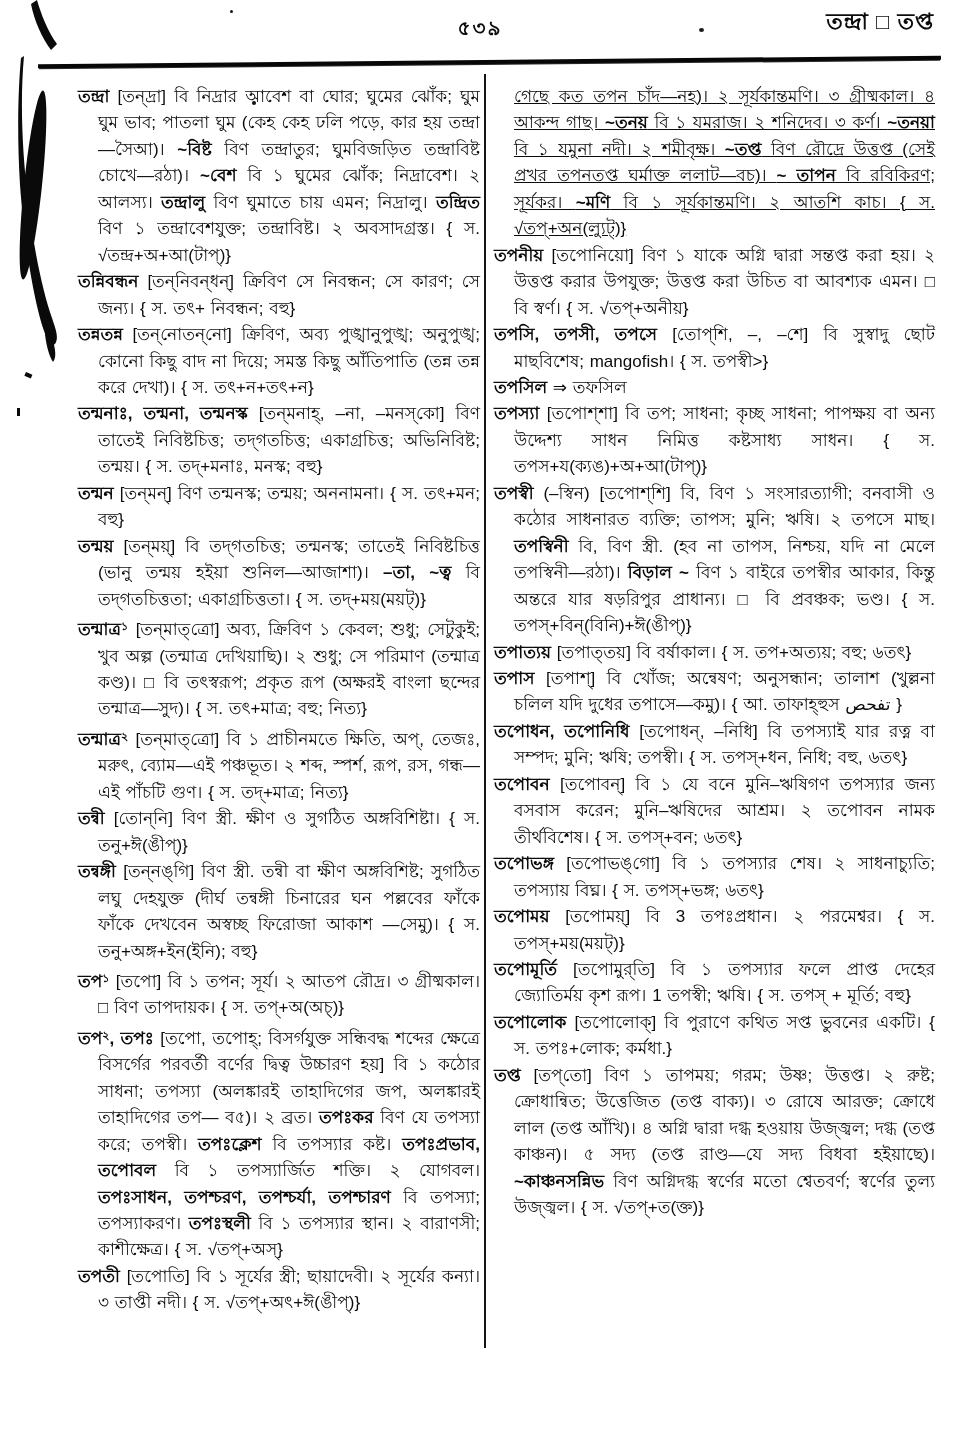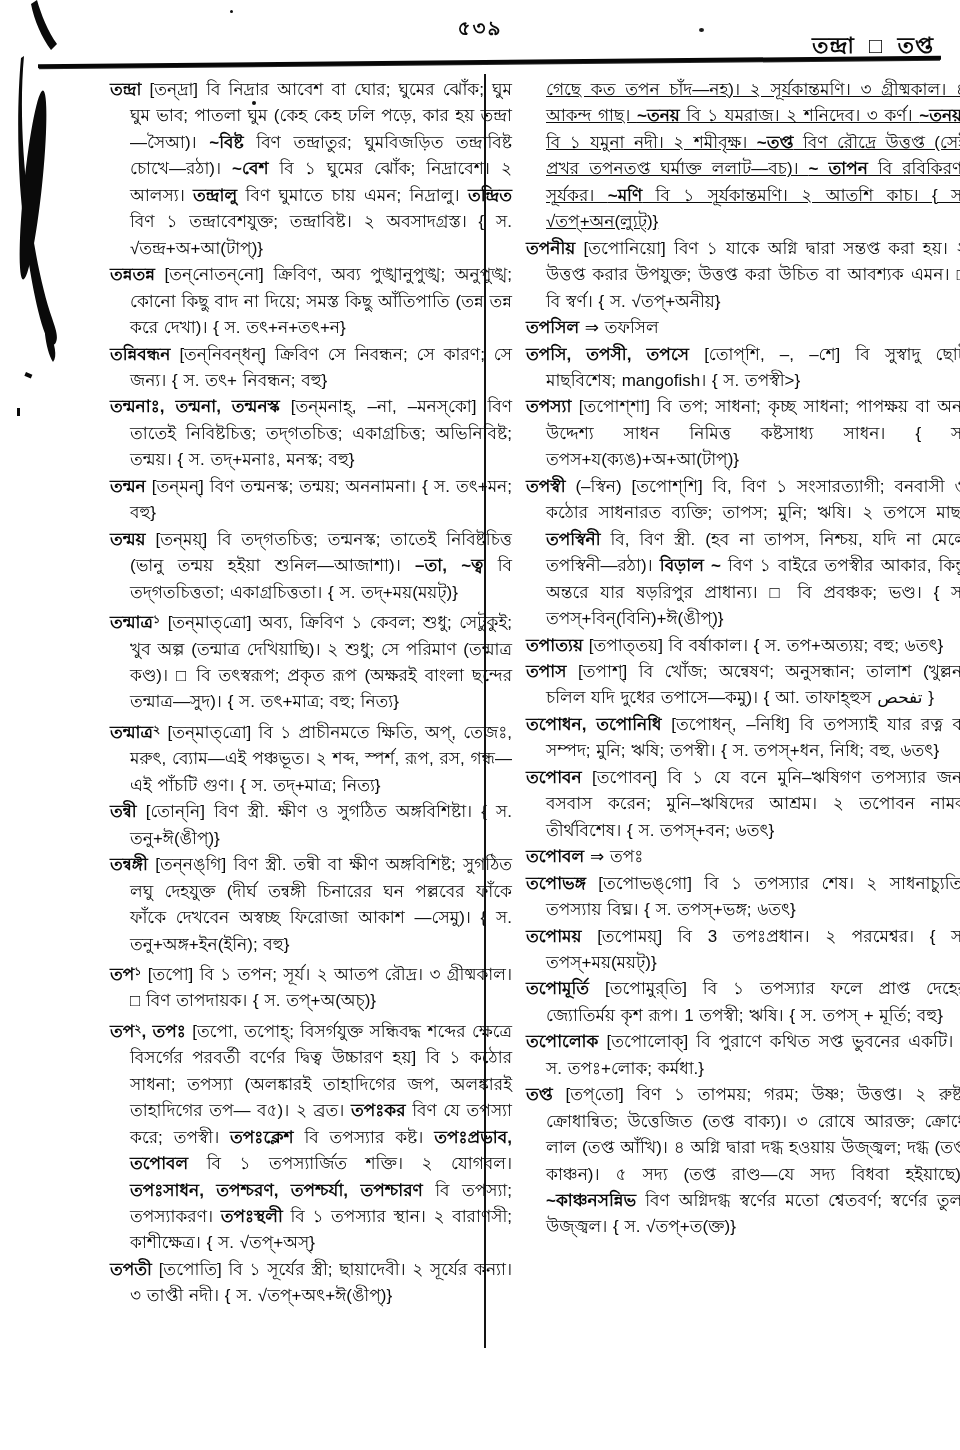--- a/index.html
+++ b/index.html
@@ -8,41 +8,40 @@
     background:#ffffff; overflow:hidden;
     font-family:"Liberation Sans","DejaVu Sans",sans-serif;
     color:#0b0b0b;
     -webkit-font-smoothing:none;
   }
   .page-number {
     position:absolute; top:13px; left:0; right:0;
     text-align:center; font-size:20px; font-weight:bold; letter-spacing:2px;
   }
   .guide-words {
-    position:absolute; top:28px; right:26px;
-    font-size:22px; font-weight:bold; letter-spacing:1px;font-family:Liberation Mono, monospace;
+    position:absolute; top:4px; right:26px;
+    font-size:22px; font-weight:bold; letter-spacing:1px;
   }
   .header-dot {
     position:absolute; top:28px; right:256px;
     width:5px; height:4px; background:#1a1a1a; border-radius:50%;
   }
   .header-rule {
     position:absolute; top:60px; left:38px; width:903px; height:4px;
     background:#070707; transform:rotate(-0.55deg);
     box-shadow:0 2px 0 -1px #2b2b2b;
   }
   .column-divider {
     position:absolute; left:484px; top:74px; width:2px; height:1274px;
     background:#141414;
   }
   .col {
-    position:absolute; top:77px;
+    position:absolute; top:84px;
     font-size:17px; line-height:26.45px; text-align:justify;
     word-spacing:1px;
-    margin-left:32px;
   }
   .col-left  { left:78px;  width:402px; }
   .col-right { left:494px; width:441px; }
   .entry { margin:0; padding-left:20px; text-indent:-20px; }
   .entry.cont { text-indent:0;text-decoration:underline; }
   .hw { font-weight:bold; }
   .sup { font-size:11px; vertical-align:5px; font-weight:bold; }
   .ink-smudge { position:absolute; left:0; top:0; pointer-events:none; }
   .speck { position:absolute; background:#111; border-radius:50%; }
 </style>
@@ -62,45 +61,44 @@
 
   <div class="page-number">৫৩৯</div>
   <div class="header-dot"></div>
   <div class="guide-words">তন্দ্রা □ তপ্ত</div>
   <div class="header-rule"></div>
 
   <div class="column-divider"></div>
 
   <div class="col col-left">
       <p class="entry"><span class="hw ">তন্দ্রা</span><span class=""> [তন্‌দ্রা] বি নিদ্রার আবেশ বা ঘোর; ঘুমের ঝোঁক; ঘুম ঘুম ভাব; পাতলা ঘুম (কেহ কেহ ঢলি পড়ে, কার হয় তন্দ্রা—সৈআ)। </span><span class="hw ">~বিষ্ট</span><span class=""> বিণ তন্দ্রাতুর; ঘুমবিজড়িত তন্দ্রাবিষ্ট চোখে—রঠা)। </span><span class="hw ">~বেশ</span><span class=""> বি ১ ঘুমের ঝোঁক; নিদ্রাবেশ। ২ আলস্য। </span><span class="hw ">তন্দ্রালু</span><span class=""> বিণ ঘুমাতে চায় এমন; নিদ্রালু। </span><span class="hw ">তন্দ্রিত</span><span class=""> বিণ ১ তন্দ্রাবেশযুক্ত; তন্দ্রাবিষ্ট। ২ অবসাদগ্রস্ত। { স. √তন্দ্র+অ+আ(টাপ্)}</span></p>
+      <p class="entry"><span class="hw ">তন্নিবন্ধন</span><span class=""> [তন্‌নিবন্‌ধন্] ক্রিবিণ সে নিবন্ধন; সে কারণ; সে জন্য। { স. তৎ+ নিবন্ধন; বহু}</span></p>
       <p class="entry"><span class="hw ">তন্নতন্ন</span><span class=""> [তন্‌নোতন্‌নো] ক্রিবিণ, অব্য পুঙ্খানুপুঙ্খ; অনুপুঙ্খ; কোনো কিছু বাদ না দিয়ে; সমস্ত কিছু আঁতিপাতি (তন্ন তন্ন করে দেখা)। { স. তৎ+ন+তৎ+ন}</span></p>
-      <p class="entry"><span class="hw ">তন্নিবন্ধন</span><span class=""> [তন্‌নিবন্‌ধন্] ক্রিবিণ সে নিবন্ধন; সে কারণ; সে জন্য। { স. তৎ+ নিবন্ধন; বহু}</span></p>
       <p class="entry"><span class="hw ">তন্মনাঃ, তন্মনা, তন্মনস্ক</span><span class=""> [তন্‌মনাহ্, –না, –মনস্‌কো] বিণ তাতেই নিবিষ্টচিত্ত; তদ্‌গতচিত্ত; একাগ্রচিত্ত; অভিনিবিষ্ট; তন্ময়। { স. তদ্+মনাঃ, মনস্ক; বহু}</span></p>
       <p class="entry"><span class="hw ">তন্মন</span><span class=""> [তন্‌মন্] বিণ তন্মনস্ক; তন্ময়; অননামনা। { স. তৎ+মন; বহু}</span></p>
       <p class="entry"><span class="hw ">তন্ময়</span><span class=""> [তন্‌ময়্] বি তদ্‌গতচিত্ত; তন্মনস্ক; তাতেই নিবিষ্টচিত্ত (ভানু তন্ময় হইয়া শুনিল—আজাশা)। </span><span class="hw ">–তা, ~ত্ব</span><span class=""> বি তদ্‌গতচিত্ততা; একাগ্রচিত্ততা। { স. তদ্+ময়(ময়ট্)}</span></p>
       <p class="entry"><span class="hw ">তন্মাত্র</span><span class="sup">১</span><span class=""> [তন্‌মাত্‌ত্রো] অব্য, ক্রিবিণ ১ কেবল; শুধু; সেটুকুই; খুব অল্প (তন্মাত্র দেখিয়াছি)। ২ শুধু; সে পরিমাণ (তন্মাত্র কণ্ড)। □ বি তৎস্বরূপ; প্রকৃত রূপ (অক্ষরই বাংলা ছন্দের তন্মাত্র—সুদ)। { স. তৎ+মাত্র; বহু; নিত্য}</span></p>
       <p class="entry"><span class="hw ">তন্মাত্র</span><span class="sup">২</span><span class=""> [তন্‌মাত্‌ত্রো] বি ১ প্রাচীনমতে ক্ষিতি, অপ্, তেজঃ, মরুৎ, ব্যোম—এই পঞ্চভূত। ২ শব্দ, স্পর্শ, রূপ, রস, গন্ধ—এই পাঁচটি গুণ। { স. তদ্+মাত্র; নিত্য}</span></p>
       <p class="entry"><span class="hw ">তন্বী</span><span class=""> [তোন্‌নি] বিণ স্ত্রী. ক্ষীণ ও সুগঠিত অঙ্গবিশিষ্টা। { স. তনু+ঈ(ঙীপ্)}</span></p>
       <p class="entry"><span class="hw ">তন্বঙ্গী</span><span class=""> [তন্‌নঙ্‌গি] বিণ স্ত্রী. তন্বী বা ক্ষীণ অঙ্গবিশিষ্ট; সুগঠিত লঘু দেহযুক্ত (দীর্ঘ তন্বঙ্গী চিনারের ঘন পল্লবের ফাঁকে ফাঁকে দেখবেন অস্বচ্ছ ফিরোজা আকাশ —সেমু)। { স. তনু+অঙ্গ+ইন(ইনি); বহু}</span></p>
       <p class="entry"><span class="hw ">তপ</span><span class="sup">১</span><span class=""> [তপো] বি ১ তপন; সূর্য। ২ আতপ রৌদ্র। ৩ গ্রীষ্মকাল। □ বিণ তাপদায়ক। { স. তপ্+অ(অচ্)}</span></p>
       <p class="entry"><span class="hw ">তপ</span><span class="sup">২</span><span class="hw ">, তপঃ</span><span class=""> [তপো, তপোহ্; বিসর্গযুক্ত সন্ধিবদ্ধ শব্দের ক্ষেত্রে বিসর্গের পরবর্তী বর্ণের দ্বিত্ব উচ্চারণ হয়] বি ১ কঠোর সাধনা; তপস্যা (অলঙ্কারই তাহাদিগের জপ, অলঙ্কারই তাহাদিগের তপ— ব৫)। ২ ব্রত। </span><span class="hw ">তপঃকর</span><span class=""> বিণ যে তপস্যা করে; তপস্বী। </span><span class="hw ">তপঃক্লেশ</span><span class=""> বি তপস্যার কষ্ট। </span><span class="hw ">তপঃপ্রভাব, তপোবল</span><span class=""> বি ১ তপস্যার্জিত শক্তি। ২ যোগবল। </span><span class="hw ">তপঃসাধন, তপশ্চরণ, তপশ্চর্যা, তপশ্চারণ</span><span class=""> বি তপস্যা; তপস্যাকরণ। </span><span class="hw ">তপঃস্থলী</span><span class=""> বি ১ তপস্যার স্থান। ২ বারাণসী; কাশীক্ষেত্র। { স. √তপ্+অস্}</span></p>
       <p class="entry"><span class="hw ">তপতী</span><span class=""> [তপোতি] বি ১ সূর্যের স্ত্রী; ছায়াদেবী। ২ সূর্যের কন্যা। ৩ তাপ্তী নদী। { স. √তপ্+অৎ+ঈ(ঙীপ্)}</span></p>
     </div>
   <div class="col col-right">
       <p class="entry cont"><span class="">গেছে কত তপন চাঁদ—নহ)। ২ সূর্যকান্তমণি। ৩ গ্রীষ্মকাল। ৪ আকন্দ গাছ। </span><span class="hw ">~তনয়</span><span class=""> বি ১ যমরাজ। ২ শনিদেব। ৩ কর্ণ। </span><span class="hw ">~তনয়া</span><span class=""> বি ১ যমুনা নদী। ২ শমীবৃক্ষ। </span><span class="hw ">~তপ্ত</span><span class=""> বিণ রৌদ্রে উত্তপ্ত (সেই প্রখর তপনতপ্ত ঘর্মাক্ত ললাট—বচ)। </span><span class="hw ">~ তাপন</span><span class=""> বি রবিকিরণ; সূর্যকর। </span><span class="hw ">~মণি</span><span class=""> বি ১ সূর্যকান্তমণি। ২ আতশি কাচ। { স. √তপ্+অন(ল্যুট্)}</span></p>
       <p class="entry"><span class="hw ">তপনীয়</span><span class=""> [তপোনিয়ো] বিণ ১ যাকে অগ্নি দ্বারা সন্তপ্ত করা হয়। ২ উত্তপ্ত করার উপযুক্ত; উত্তপ্ত করা উচিত বা আবশ্যক এমন। □ বি স্বর্ণ। { স. √তপ্+অনীয়}</span></p>
+      <p class="entry"><span class="hw ">তপসি, তপসী, তপসে</span><span class=""> [তোপ্‌শি, –, –শে] বি সুস্বাদু ছোট মাছবিশেষ; mangofish। { স. তপস্বী&gt;}</span></p>
       <p class="entry"><span class="hw ">তপসিল</span><span class=""> ⇒ তফসিল</span></p>
-      <p class="entry"><span class="hw ">তপসি, তপসী, তপসে</span><span class=""> [তোপ্‌শি, –, –শে] বি সুস্বাদু ছোট মাছবিশেষ; mangofish। { স. তপস্বী&gt;}</span></p>
       <p class="entry"><span class="hw ">তপস্যা</span><span class=""> [তপোশ্‌শা] বি তপ; সাধনা; কৃচ্ছ সাধনা; পাপক্ষয় বা অন্য উদ্দেশ্য সাধন নিমিত্ত কষ্টসাধ্য সাধন। { স. তপস+য(ক্যঙ)+অ+আ(টাপ্)}</span></p>
       <p class="entry"><span class="hw ">তপস্বী</span><span class=""> (–স্বিন) [তপোশ্‌শি] বি, বিণ ১ সংসারত্যাগী; বনবাসী ও কঠোর সাধনারত ব্যক্তি; তাপস; মুনি; ঋষি। ২ তপসে মাছ। </span><span class="hw ">তপস্বিনী</span><span class=""> বি, বিণ স্ত্রী. (হব না তাপস, নিশ্চয়, যদি না মেলে তপস্বিনী—রঠা)। </span><span class="hw ">বিড়াল ~</span><span class=""> বিণ ১ বাইরে তপস্বীর আকার, কিন্তু অন্তরে যার ষড়রিপুর প্রাধান্য। □ বি প্রবঞ্চক; ভণ্ড। { স. তপস্+বিন্(বিনি)+ঈ(ঙীপ্)}</span></p>
       <p class="entry"><span class="hw ">তপাত্যয়</span><span class=""> [তপাত্‌তয়] বি বর্ষাকাল। { স. তপ+অত্যয়; বহু; ৬তৎ}</span></p>
       <p class="entry"><span class="hw ">তপাস</span><span class=""> [তপাশ্] বি খোঁজ; অন্বেষণ; অনুসন্ধান; তালাশ (খুল্লনা চলিল যদি দুধের তপাসে—কমু)। { আ. তাফাহ্‌হুস تفحص }</span></p>
       <p class="entry"><span class="hw ">তপোধন, তপোনিধি</span><span class=""> [তপোধন্, –নিধি] বি তপস্যাই যার রত্ন বা সম্পদ; মুনি; ঋষি; তপস্বী। { স. তপস্+ধন, নিধি; বহু, ৬তৎ}</span></p>
       <p class="entry"><span class="hw ">তপোবন</span><span class=""> [তপোবন্] বি ১ যে বনে মুনি–ঋষিগণ তপস্যার জন্য বসবাস করেন; মুনি–ঋষিদের আশ্রম। ২ তপোবন নামক তীর্থবিশেষ। { স. তপস্+বন; ৬তৎ}</span></p>
-      <p class="entry"><span class="hw ">তপোবল</span><span class=""> ⇒ তপঃ</span></p>
       <p class="entry"><span class="hw ">তপোভঙ্গ</span><span class=""> [তপোভঙ্‌গো] বি ১ তপস্যার শেষ। ২ সাধনাচ্যুতি; তপস্যায় বিঘ্ন। { স. তপস্+ভঙ্গ; ৬তৎ}</span></p>
       <p class="entry"><span class="hw ">তপোময়</span><span class=""> [তপোময়্] বি 3 তপঃপ্রধান। ২ পরমেশ্বর। { স. তপস্+ময়(ময়ট্)}</span></p>
       <p class="entry"><span class="hw ">তপোমূর্তি</span><span class=""> [তপোমুর্‌তি] বি ১ তপস্যার ফলে প্রাপ্ত দেহের জ্যোতির্ময় কৃশ রূপ। 1 তপস্বী; ঋষি। { স. তপস্ + মূর্তি; বহু}</span></p>
       <p class="entry"><span class="hw ">তপোলোক</span><span class=""> [তপোলোক্] বি পুরাণে কথিত সপ্ত ভুবনের একটি। { স. তপঃ+লোক; কর্মধা.}</span></p>
       <p class="entry"><span class="hw ">তপ্ত</span><span class=""> [তপ্‌তো] বিণ ১ তাপময়; গরম; উষ্ণ; উত্তপ্ত। ২ রুষ্ট; ক্রোধান্বিত; উত্তেজিত (তপ্ত বাক্য)। ৩ রোষে আরক্ত; ক্রোধে লাল (তপ্ত আঁখি)। ৪ অগ্নি দ্বারা দগ্ধ হওয়ায় উজ্জ্বল; দগ্ধ (তপ্ত কাঞ্চন)। ৫ সদ্য (তপ্ত রাণ্ড—যে সদ্য বিধবা হইয়াছে)। </span><span class="hw ">~কাঞ্চনসন্নিভ</span><span class=""> বিণ অগ্নিদগ্ধ স্বর্ণের মতো শ্বেতবর্ণ; স্বর্ণের তুল্য উজ্জ্বল। { স. √তপ্+ত(ক্ত)}</span></p>
     </div>
 
   <div class="speck" style="left:230px; top:10px; width:3px; height:3px;"></div>
   <div class="speck" style="left:252px; top:101px; width:4px; height:4px;"></div>
 </div>

